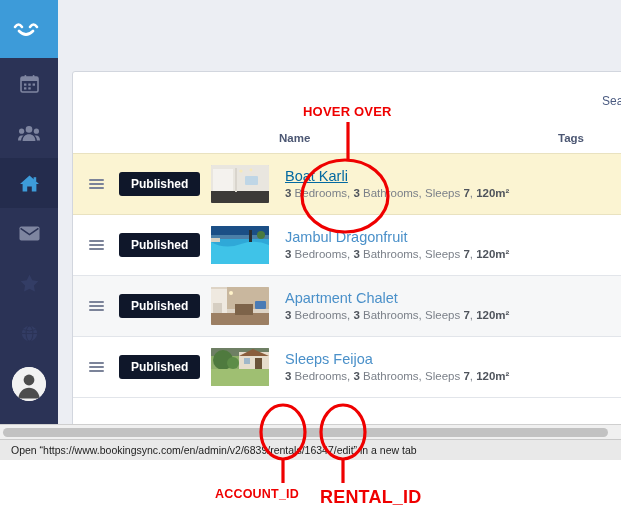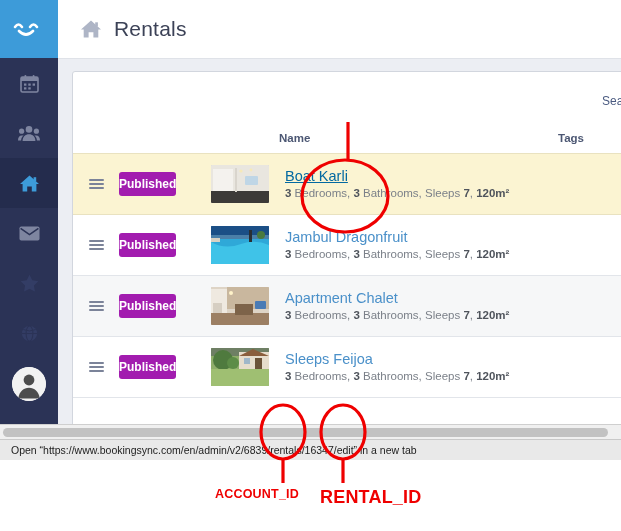--- a/index.html
+++ b/index.html
@@ -58,21 +58,21 @@
   th.th-name{padding-left:6px;}
   th.th-tags{padding-left:6px;}
 
   table.rentals td{border-top:1px solid #e2e5ea;border-bottom:1px solid #e2e5ea;padding:0;height:60px;vertical-align:middle;}
   tr.row-hover td{background:#fbf4d2;border-top:1px solid #e9e2c0;border-bottom:1px solid #e9e2c0;}
   tr.row-alt td{background:#f6f7f8;}
 
   .drag-h{display:flex;align-items:center;justify-content:center;}
   .drag-h span{display:block;width:15px;height:2px;background:#7b8399;margin:2px 0;border-radius:1px;}
 
-  .badge{display:inline-block;background:#a21caf;color:#ffffff;font-size:12px;font-weight:bold;padding:6px 0;border-radius:3px;line-height:1;white-space:nowrap;}
+  .badge{display:inline-block;background:#0f172a;color:#ffffff;font-size:12px;font-weight:bold;padding:6px 12px;border-radius:3px;line-height:1;white-space:nowrap;}
 
   .thumb{width:58px;height:38px;border-radius:1px;overflow:hidden;position:relative;background:#ccc;}
   .thumb svg{display:block;}
 
   .r-name{font-size:14.5px;color:#4a90c9;line-height:1.25;}
   tr.row-hover .r-name{color:#0369a1;text-decoration:underline;}
   .r-meta{font-size:11.5px;color:#7b8089;margin-top:2px;line-height:1.2;white-space:nowrap;}
   .r-meta b{color:#4f545c;font-weight:bold;}
   .cell-pad{padding-left:6px;}
 
@@ -187,29 +187,20 @@
           <svg width="34" height="34" viewBox="0 0 34 34">
             <circle cx="17" cy="17" r="17" fill="#f2f2f2"></circle>
             <circle cx="17" cy="13" r="5.4" fill="#4d4d4d"></circle>
             <path d="M6.2 31.5 C7.3 24.6 11.6 20.8 17 20.8 C22.4 20.8 26.7 24.6 27.8 31.5 Z" fill="#4d4d4d"></path>
           </svg>
         </div>
       </div>
 
     </div>
 
-    <div class="topbar">
-      <span class="home-ic">
-        <svg width="22" height="20" viewBox="0 0 22 20">
-          <path d="M11 1.6 L21 10.4 L18.3 10.4 L18.3 18.4 L13.4 18.4 L13.4 13.2 L8.6 13.2 L8.6 18.4 L3.7 18.4 L3.7 10.4 L1 10.4 Z" fill="#aeb5c6"></path>
-          <rect x="15.2" y="3.3" width="2.7" height="4.2" fill="#aeb5c6"></rect>
-        </svg>
-      </span>
-      <span class="page-title">Rentals</span>
-    </div>
 
     <div class="content">
       <div class="card">
 
         <div class="toolbar">
           <div class="search-link">Search</div>
         </div>
 
         <table class="rentals">
           <colgroup>
@@ -407,17 +398,18 @@
 
       <line x1="348" y1="122" x2="348" y2="160" stroke="#ef0000" stroke-width="3.2"></line>
 
       <ellipse cx="283" cy="432" rx="22" ry="27" fill="none" stroke="#ef0000" stroke-width="3.2"></ellipse>
       <line x1="283" y1="459" x2="283" y2="483" stroke="#ef0000" stroke-width="3.2"></line>
 
       <ellipse cx="343" cy="432" rx="22" ry="27" fill="none" stroke="#ef0000" stroke-width="3.2"></ellipse>
       <line x1="343" y1="459" x2="343" y2="483" stroke="#ef0000" stroke-width="3.2"></line>
     </svg>
 
+    <div class="alabel a-hover">HOVER OVER</div>
     <div class="alabel a-acct">ACCOUNT_ID</div>
     <div class="alabel a-rent">RENTAL_ID</div>
   </div>
 
 </div>
 
 </body></html>

